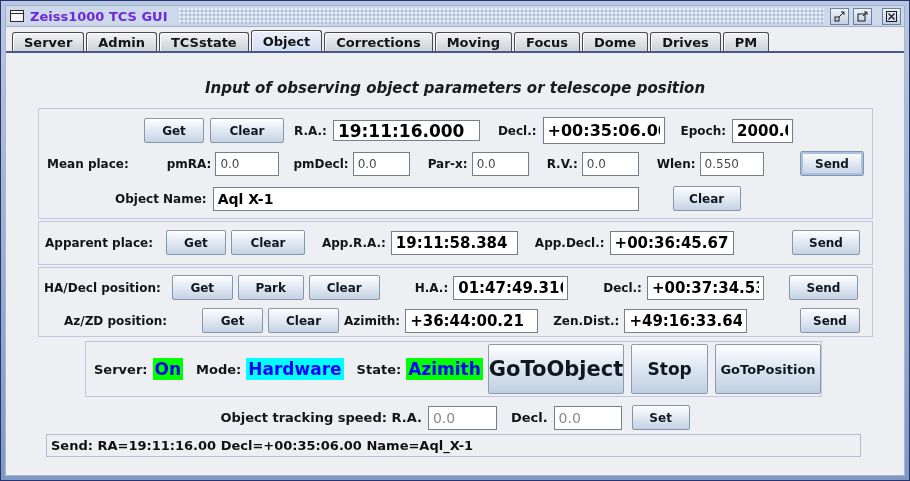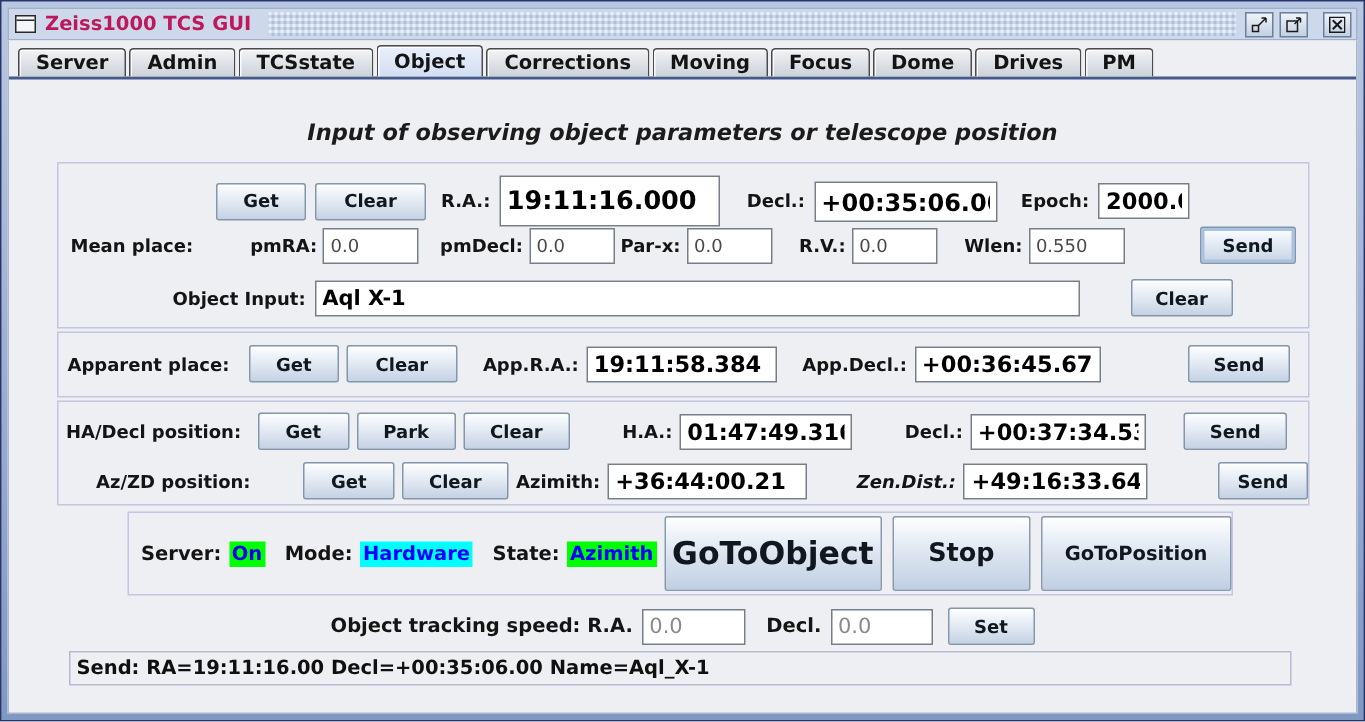--- a/index.html
+++ b/index.html
@@ -21,21 +21,21 @@
     height:22px; flex:0 0 22px; display:flex; align-items:center;
     background:#cdd9ea; border:1px solid #9fb0ca; padding:0 3px;
   }
   .winicon {
     width:14px; height:12px; background:#f4f6f9; border:1px solid #2a2a2a;
     margin:0 4px 0 1px; position:relative; flex:0 0 auto;
   }
   .winicon::before {
     content:""; position:absolute; left:0; right:0; top:2px; height:1px; background:#2a2a2a;
   }
-  .title { font-weight:bold; font-size:13px; color:#be185d; padding:0 6px 0 2px; white-space:nowrap; }
+  .title { font-weight:bold; font-size:13px; color:#6d28d9; padding:0 6px 0 2px; white-space:nowrap; }
   .titletexture {
     flex:1; height:16px; margin:0 6px;
     background-image:
       radial-gradient(circle at 1px 1px, #e9f0f9 28%, transparent 30%),
       radial-gradient(circle at 1px 1px, #aebfd9 28%, transparent 30%);
     background-size:4px 4px; background-position:0 0, 2px 2px;
   }
   .winbtns { display:flex; align-items:center; gap:4px; }
   .winbtn {
     width:19px; height:17px; display:flex; align-items:center; justify-content:center;
@@ -83,21 +83,21 @@
   input.field {
     height:24px; border:1px solid #767e89; background:#fff; padding:0 4px;
     font-family:"DejaVu Sans", sans-serif; font-size:12px; color:#3c3c3c;
   }
   input.bigval  { font-weight:bold; font-size:17px; color:#000; }
   input.midval  { font-weight:bold; font-size:15px; color:#000; }
   input.smallval{ font-size:12px; color:#4a4a4a; }
   input.grayval { font-size:14px; color:#8a8a8a; }
   
   .statelbl { font-weight:bold; font-size:13px; }
-  .badge { font-weight:bold; font-size:13px; padding:1px 2px; white-space:nowrap; }
+  .badge { font-weight:bold; font-size:17px; padding:1px 2px; white-space:nowrap; }
   .badge.on       { background:#00ff00; color:#0000ee; }
   .badge.hardware { background:#00ffff; color:#0000ff; }
   .badge.tracking { background:#00ff00; color:#0000ff; }
   .bigbtn {
     display:flex; align-items:center; justify-content:center;
     height:50px; font-weight:bold; color:#10181f;
     background:linear-gradient(180deg,#ffffff 0%,#e2eaf4 40%,#bfcfe2 100%);
     border:1px solid #8a9ab0; border-radius:2px; cursor:default;
   }
   .statusbox {
@@ -156,43 +156,43 @@
 
     <div class="main">
 
       <div class="heading">Input of observing object parameters or telescope position</div>
 
       <div class="group" style="left:32px; top:55px; width:835px; height:111px;">
         <div class="row" style="left:105px; top:8px; gap:6px;">
           <span class="btn" style="width:60px;">Get</span>
           <span class="btn" style="width:74px;">Clear</span>
           <span class="lbl" style="margin-left:4px;">R.A.:</span>
-          <input class="field bigval" style="width: 147px; height: 34px;" value="19:11:16.000">
+          <input class="field bigval" style="width: 147px; height: 21px;" value="19:11:16.000">
           <span class="lbl" style="margin-left:12px;">Decl.:</span>
           <input class="field bigval" style="width: 122px; height: 27px; font-size: 16px;" value="+00:35:06.00">
           <span class="lbl" style="margin-left:10px;">Epoch:</span>
           <input class="field midval" style="width: 61px;" value="2000.0">
         </div>
         <div class="row" style="left:8px; top:42px; right:8px; gap:4px;">
           <span class="lbl">Mean place:</span>
           <span class="lbl" style="margin-left:34px;">pmRA:</span>
           <input class="field smallval" style="width: 64px;" value="0.0">
           <span class="lbl" style="margin-left:10px;">pmDecl:</span>
           <input class="field smallval" style="width: 57px;" value="0.0">
-          <span class="lbl" style="margin-left:0;">Par-x:</span>
+          <span class="lbl" style="margin-left:14px;">Par-x:</span>
           <input class="field smallval" style="width: 57px;" value="0.0">
           <span class="lbl" style="margin-left:14px;">R.V.:</span>
           <input class="field smallval" style="width: 57px;" value="0.0">
           <span class="lbl" style="margin-left:14px;">Wlen:</span>
           <input class="field smallval" style="width: 64px;" value="0.550">
           <span class="btn focused" style="width:64px; margin-left:auto;">Send</span>
         </div>
         <div class="row" style="left:76px; top:77px; gap:6px;">
-          <span class="lbl">Object Input:</span>
-          <input class="field" style="width: 510px; font-weight: bold; font-size: 14px; color: rgb(0, 0, 0);" value="Aql X-1">
+          <span class="lbl">Object Name:</span>
+          <input class="field" style="width: 426px; font-weight: bold; font-size: 14px; color: rgb(0, 0, 0);" value="Aql X-1">
           <span class="btn" style="width:68px; margin-left:28px;">Clear</span>
         </div>
       </div>
 
       <div class="group" style="left:32px; top:168px; width:835px; height:44px;">
         <div class="row" style="left:6px; top:8px; right:12px; gap:5px;">
           <span class="lbl">Apparent place:</span>
           <span class="btn" style="width:60px; margin-left:8px;">Get</span>
           <span class="btn" style="width:74px;">Clear</span>
           <span class="lbl" style="margin-left:12px;">App.R.A.:</span>
@@ -208,27 +208,27 @@
           <span class="lbl">HA/Decl position:</span>
           <span class="btn" style="width:61px; margin-left:6px;">Get</span>
           <span class="btn" style="width:66px;">Park</span>
           <span class="btn" style="width:71px;">Clear</span>
           <span class="lbl" style="margin-left:30px;">H.A.:</span>
           <input class="field midval" style="width: 115px;" value="01:47:49.316">
           <span class="lbl" style="margin-left:30px;">Decl.:</span>
           <input class="field midval" style="width: 117px;" value="+00:37:34.53">
           <span class="btn" style="width:69px; margin-left:auto;">Send</span>
         </div>
-        <div class="row" style="left:25px; top:40px; right:0; gap:5px;">
+        <div class="row" style="left:25px; top:40px; right:12px; gap:5px;">
           <span class="lbl">Az/ZD position:</span>
           <span class="btn" style="width:61px; margin-left:30px;">Get</span>
           <span class="btn" style="width:71px;">Clear</span>
           <span class="lbl">Azimith:</span>
           <input class="field midval" style="width: 133px;" value="+36:44:00.21">
-          <span class="lbl" style="margin-left:28px;font-style:italic;">Zen.Dist.:</span>
+          <span class="lbl" style="margin-left:10px;">Zen.Dist.:</span>
           <input class="field midval" style="width: 123px;" value="+49:16:33.64">
           <span class="btn" style="width:60px; margin-left:auto;">Send</span>
         </div>
       </div>
 
       <div class="group" style="left:79px; top:288px; width:737px; height:56px;">
         <div class="row" style="left:8px; top:0; bottom:0; right:0; gap:5px; align-items:center;">
           <span class="statelbl">Server:</span>
           <span class="badge on">On</span>
           <span class="statelbl" style="margin-left:8px;">Mode:</span>

